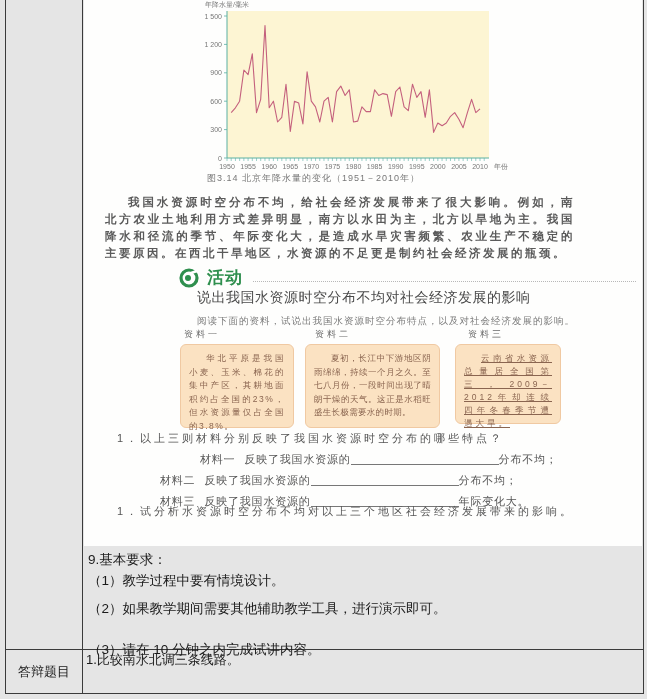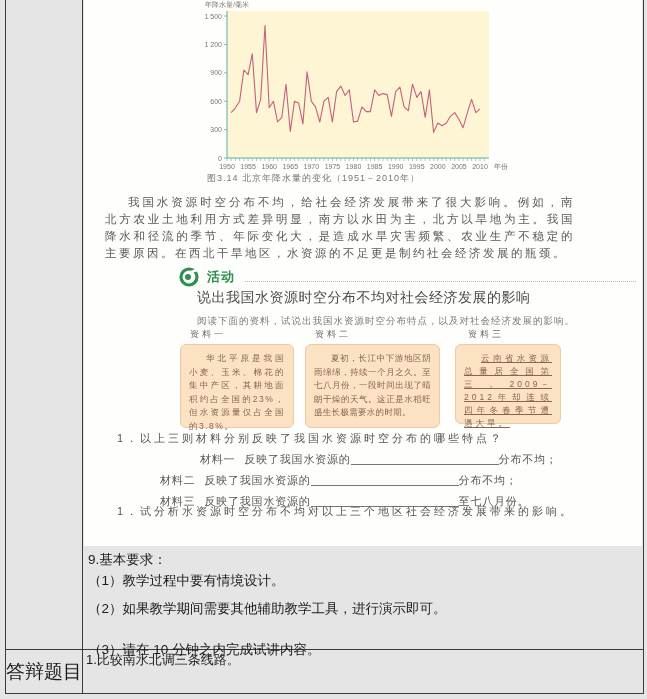--- a/index.html
+++ b/index.html
@@ -7,41 +7,41 @@
           font-family:"Liberation Sans","DejaVu Sans",sans-serif;}
   .vline{position:absolute;top:0;width:1px;height:694px;background:#3b3b3b;}
   .hline{position:absolute;left:5px;width:639px;height:1px;background:#3b3b3b;}
 
   
   .scan{position:absolute;left:84px;top:0;width:558px;height:546px;overflow:hidden;
         background:#fefefd;color:#5d5d5d;}
   .chart-wrap{position:absolute;left:118px;top:0;width:310px;height:172px;}
   .chart-caption{position:absolute;left:123px;top:172px;font-size:9px;color:#777;letter-spacing:1px;}
   .para{position:absolute;left:21px;top:194px;width:470px;font-size:11.5px;line-height:17px;
-        letter-spacing:2.5px;text-align:justify;text-indent:2em;color:#5a5a5a;}
+        letter-spacing:2.5px;text-align:justify;text-indent:2em;color:#5a5a5a;font-weight:bold;}
   .act-head{position:absolute;left:94px;top:266px;width:458px;display:flex;align-items:center;}
-  .act-label{color:#2f8f4e;font-weight:bold;font-size:13px;margin-left:7px;letter-spacing:1px;}
+  .act-label{color:#2f8f4e;font-weight:bold;font-size:17px;margin-left:7px;letter-spacing:1px;}
   .act-dots{flex:1;margin-left:10px;border-bottom:1.5px dotted #b8b8b8;height:8px;}
   .act-title{position:absolute;left:113px;top:289px;font-size:14px;font-weight:normal;color:#4a4a4a;letter-spacing:0.5px;}
   .act-intro{position:absolute;left:113px;top:315px;font-size:9.5px;color:#7a7a7a;letter-spacing:1px;white-space:nowrap;}
   .src-label{position:absolute;top:328px;font-size:9px;color:#6a6a6a;letter-spacing:3px;}
   .src-box{position:absolute;top:344px;background:#fbe2c2;border:1px solid #f0c9a2;border-radius:6px;
            padding:7px 8px;font-size:8.5px;line-height:13.5px;color:#8a6550;text-align:justify;text-indent:2em;}
   .q1{position:absolute;left:33px;top:431px;font-size:11px;letter-spacing:3px;color:#555;white-space:nowrap;}
   .mline{position:absolute;left:76px;font-size:11px;letter-spacing:0.8px;color:#555;white-space:nowrap;}
   .mline .mid{margin-left:9px;}
   .blank{display:inline-block;width:148px;border-bottom:1px solid #777;height:12px;vertical-align:-2px;}
   .q2{position:absolute;left:33px;top:504px;font-size:11px;letter-spacing:3px;color:#555;white-space:nowrap;}
 
   
   .req{position:absolute;left:88px;color:#1b1b1b;font-size:13.5px;white-space:nowrap;}
 
   
   .defense-label{position:absolute;left:6px;top:650px;width:76px;height:43px;display:flex;
-                 align-items:center;justify-content:center;font-size:19px;color:#1b1b1b;}
+                 align-items:center;justify-content:center;font-size:13px;color:#1b1b1b;}
   .defense-item{position:absolute;left:86px;font-size:13px;color:#1b1b1b;white-space:nowrap;}
 </style>
 </head>
 <body>
 
 <div class="screen">
 
   <div class="vline" style="left:5px;"></div>
   <div class="vline" style="left:82px;"></div>
   <div class="vline" style="left:643px;"></div>
@@ -157,38 +157,38 @@
         <circle cx="10" cy="11" r="3" fill="#2f8f4e"></circle>
         <path d="M13 6 L19 4" stroke="#ffffff" stroke-width="2.5" fill="none"></path>
       </svg>
       <span class="act-label">活动</span>
       <span class="act-dots"></span>
     </div>
 
     <div class="act-title">说出我国水资源时空分布不均对社会经济发展的影响</div>
     <div class="act-intro">阅读下面的资料，试说出我国水资源时空分布特点，以及对社会经济发展的影响。</div>
 
-    <div class="src-label" style="left:106px;">资料一</div>
+    <div class="src-label" style="left:100px;">资料一</div>
     <div class="src-label" style="left:231px;">资料二</div>
     <div class="src-label" style="left:384px;">资料三</div>
 
     <div class="src-box" style="left:96px;width:96px;height:68px;letter-spacing:1.5px;">华北平原是我国小麦、玉米、棉花的集中产区，其耕地面积约占全国的23%，但水资源量仅占全国的3.8%。</div>
     <div class="src-box" style="left:221px;width:117px;height:68px;letter-spacing:0.3px;">夏初，长江中下游地区阴雨绵绵，持续一个月之久。至七八月份，一段时间出现了晴朗干燥的天气。这正是水稻旺盛生长极需要水的时期。</div>
     <div class="src-box" style="left:371px;width:88px;height:64px;letter-spacing:3px;line-height:13px;text-decoration:underline;">云南省水资源总量居全国第三，2009－2012年却连续四年冬春季节遭遇大旱。</div>
 
     <div class="q1">1．以上三则材料分别反映了我国水资源时空分布的哪些特点？</div>
 
     <div class="mline" style="top:452px;margin-left:40px;">
       <span>材料一</span><span class="mid">反映了我国水资源的</span><span class="blank"></span><span>分布不均；</span>
     </div>
     <div class="mline" style="top:473px;">
       <span>材料二</span><span class="mid">反映了我国水资源的</span><span class="blank"></span><span>分布不均；</span>
     </div>
     <div class="mline" style="top:494px;">
-      <span>材料三</span><span class="mid">反映了我国水资源的</span><span class="blank"></span><span>至七八月份。</span>
+      <span>材料三</span><span class="mid">反映了我国水资源的</span><span class="blank"></span><span>年际变化大。</span>
     </div>
 
     <div class="q2">1．试分析水资源时空分布不均对以上三个地区社会经济发展带来的影响。</div>
   </div>
 
   <div class="req" style="top:551px;">9.基本要求：</div>
   <div class="req" style="top:572px;">（1）教学过程中要有情境设计。</div>
   <div class="req" style="top:600px;">（2）如果教学期间需要其他辅助教学工具，进行演示即可。</div>
   <div class="req" style="top:641px;">（3）请在 10 分钟之内完成试讲内容。</div>
 

